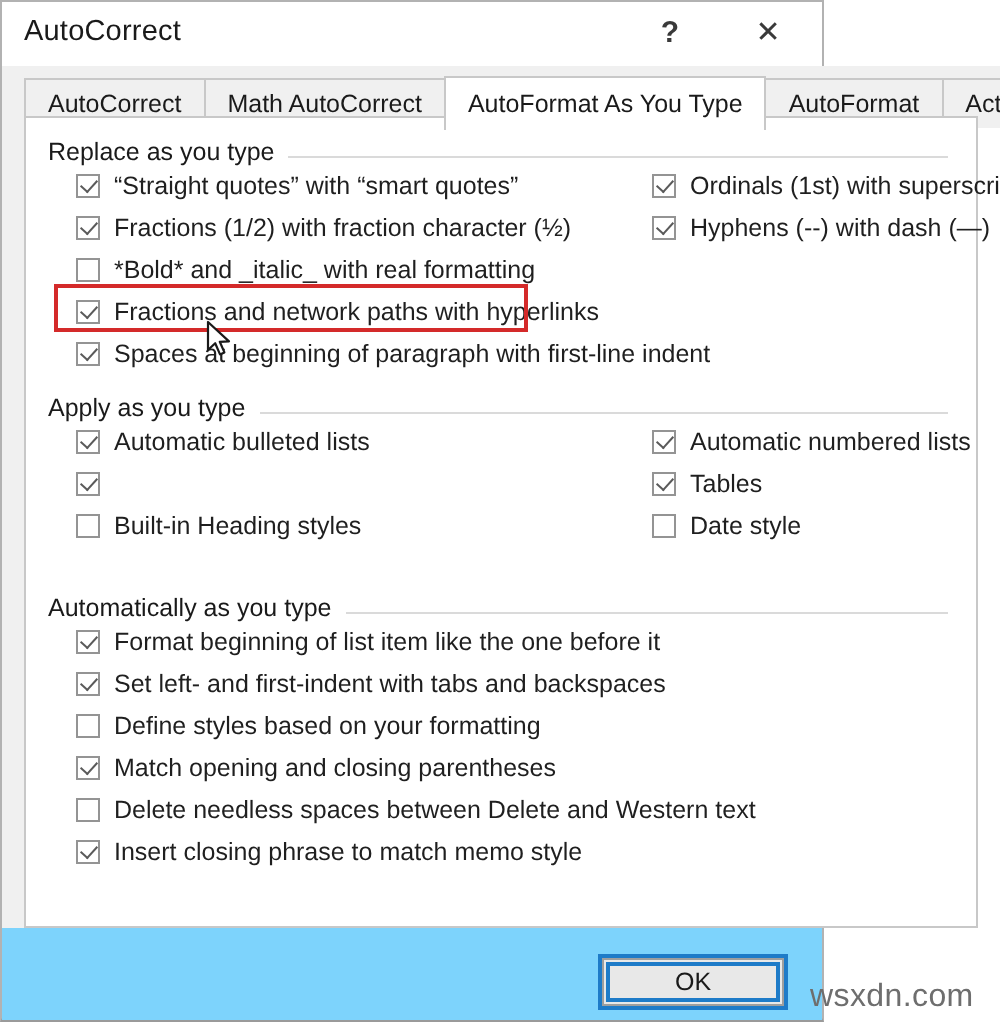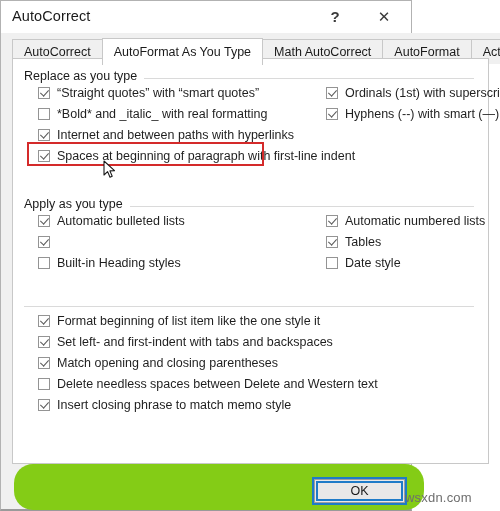--- a/index.html
+++ b/index.html
@@ -213,26 +213,25 @@
     position: absolute;
     left: 90px;
     top: 101px;
     z-index: 6;
     pointer-events: none;
   }
 
   
   .footer {
     position: absolute;
-    left: 13px;
+    left: 0;
     top: 463px;
     width: 100%;
     height: 46px;
-    background: #84cc16;
-    border-radius: 19px;
+    background: #7dd3fc;
   }
   .btn {
     position: absolute;
     top: 15px;
     height: 24px;
     width: 91px;
     background: #e1e1e1;
     border: 1px solid #adadad;
     font-size: 12.5px;
     color: #1a1a1a;
@@ -250,21 +249,21 @@
     box-shadow: 0 0 0 2px #1e7bc8;
   }
   .btn-cancel {
     left: 399px;
     margin-top: 37px;
   }
   .watermark {
     position: absolute;
     left: 404px;
     top: 489px;
-    font-size: 13px;
+    font-size: 16px;
     color: #6e6e6e;
     letter-spacing: 0.2px;
     z-index: 8;
     white-space: nowrap;
     pointer-events: none;
   }
 </style>
 </head>
 <body>
 
@@ -276,61 +275,65 @@
       <span class="help-glyph">?</span>
     </div>
     <div class="title-btn close-btn">
       <span class="close-glyph">✕</span>
     </div>
   </div>
 
   <div class="tabstrip">
     <div class="tabs" id="tabs-container">
         <div class="tab">AutoCorrect</div>
+        <div class="tab">Math AutoCorrect</div>
         <div class="tab active">AutoFormat As You Type</div>
-        <div class="tab">Math AutoCorrect</div>
         <div class="tab">AutoFormat</div>
         <div class="tab">Actions</div>
       </div>
   </div>
 
   <div class="panel">
     <div id="groups-container">
         <div class="group" style="top: 10px;">
           <div class="group-header">
             <div class="group-rule"></div>
             <div class="group-title">Replace as you type</div>
           </div>
           <div class="cols" style="height: 113px;">
             <div class="col col-left">
               <div class="cb-row">
                 <span class="cb checked"></span>
                 <span class="cb-label">“Straight quotes” with “smart quotes”</span>
               </div>
               <div class="cb-row">
+                <span class="cb checked"></span>
+                <span class="cb-label">Fractions (1/2) with fraction character (½)</span>
+              </div>
+              <div class="cb-row">
                 <span class="cb"></span>
                 <span class="cb-label">*Bold* and _italic_ with real formatting</span>
               </div>
               <div class="cb-row">
                 <span class="cb checked"></span>
-                <span class="cb-label">Internet and between paths with hyperlinks</span>
+                <span class="cb-label">Fractions and network paths with hyperlinks</span>
               </div>
               <div class="cb-row">
                 <span class="cb checked"></span>
                 <span class="cb-label">Spaces at beginning of paragraph with first-line indent</span>
               </div>
             </div>
             <div class="col col-right">
               <div class="cb-row">
                 <span class="cb checked"></span>
                 <span class="cb-label">Ordinals (1st) with superscript</span>
               </div>
               <div class="cb-row">
                 <span class="cb checked"></span>
-                <span class="cb-label">Hyphens (--) with smart (—)</span>
+                <span class="cb-label">Hyphens (--) with dash (—)</span>
               </div>
             </div>
           </div>
         </div>
         <div class="group" style="top: 138px;">
           <div class="group-header">
             <div class="group-rule"></div>
             <div class="group-title">Apply as you type</div>
           </div>
           <div class="cols" style="height: 71px;">
@@ -359,30 +362,35 @@
               <div class="cb-row">
                 <span class="cb"></span>
                 <span class="cb-label">Date style</span>
               </div>
             </div>
           </div>
         </div>
         <div class="group" style="top: 238px;">
           <div class="group-header">
             <div class="group-rule"></div>
+            <div class="group-title">Automatically as you type</div>
           </div>
           <div class="cols" style="height: 134px;">
             <div class="col col-left">
               <div class="cb-row">
                 <span class="cb checked"></span>
-                <span class="cb-label">Format beginning of list item like the one style it</span>
+                <span class="cb-label">Format beginning of list item like the one before it</span>
               </div>
               <div class="cb-row">
                 <span class="cb checked"></span>
                 <span class="cb-label">Set left- and first-indent with tabs and backspaces</span>
+              </div>
+              <div class="cb-row">
+                <span class="cb"></span>
+                <span class="cb-label">Define styles based on your formatting</span>
               </div>
               <div class="cb-row">
                 <span class="cb checked"></span>
                 <span class="cb-label">Match opening and closing parentheses</span>
               </div>
               <div class="cb-row">
                 <span class="cb"></span>
                 <span class="cb-label">Delete needless spaces between Delete and Western text</span>
               </div>
               <div class="cb-row">

